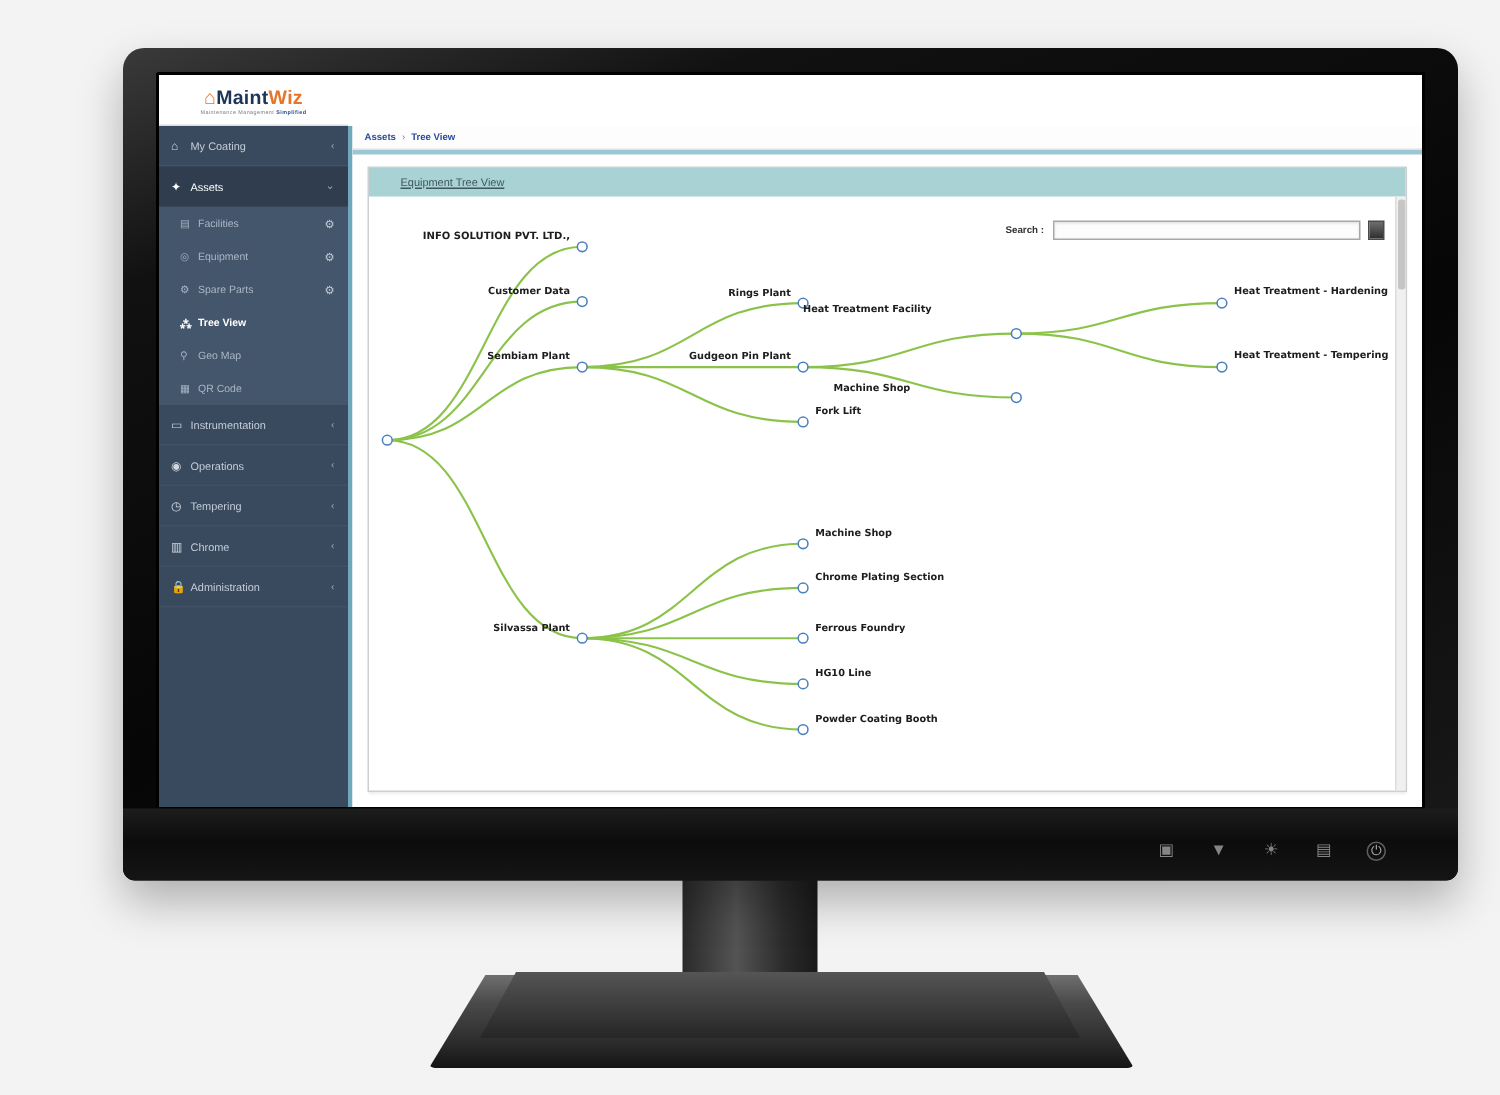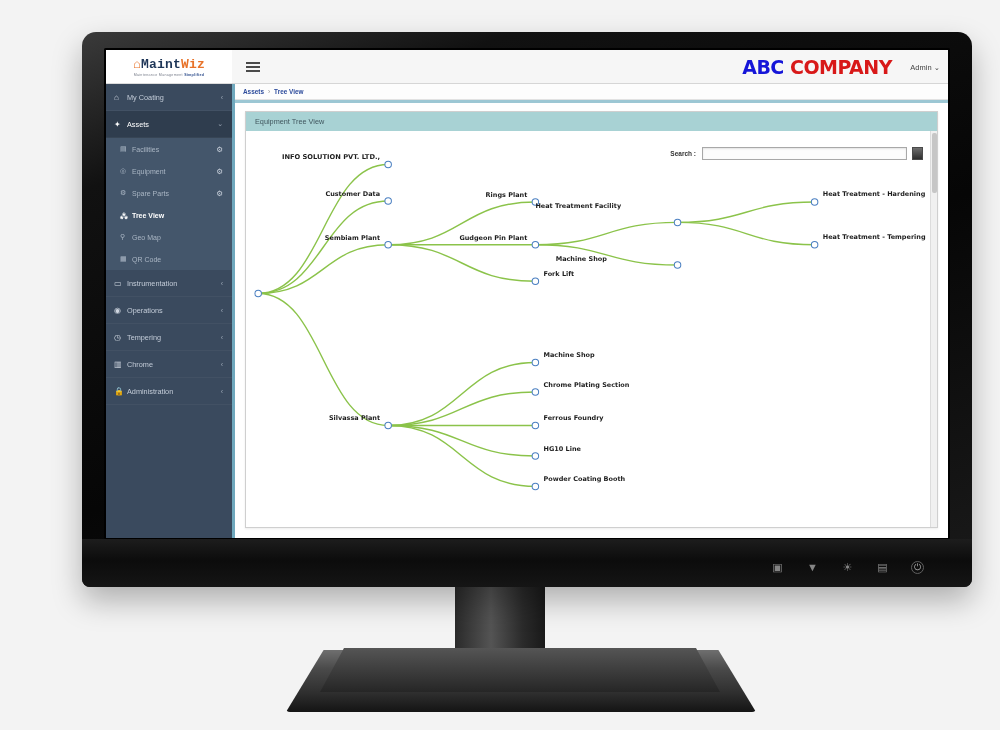--- a/index.html
+++ b/index.html
@@ -66,21 +66,21 @@
   }
 
   
   .app { position:absolute; inset:0; display:flex; flex-direction:column; background:#fff; }
 
   .app-top { display:flex; height:34px; flex:0 0 34px; }
   .logo-box {
     width:126px; background:#fff; border-bottom:1px solid #dcdcdc;
     display:flex; flex-direction:column; align-items:center; justify-content:center;
   }
-  .logo-line { font-size:13px; font-weight:bold; letter-spacing:.2px; white-space:nowrap;font-family:Liberation Mono, monospace; }
+  .logo-line { font-size:13px; font-weight:bold; letter-spacing:.2px; white-space:nowrap; }
   .logo-mark { color:#e8732a; font-size:13px; }
   .logo-maint { color:#1d3557; }
   .logo-wiz { color:#e8732a; }
   .logo-tag { font-size:3.6px; color:#7a7f8c; letter-spacing:.3px; margin-top:1px; white-space:nowrap;}
   .logo-tag b { color:#2a4a8a; }
 
   .topbar {
     flex:1; background:#f6f6f6; border-bottom:1px solid #d6d6d6;
     display:flex; align-items:center; padding:0 8px; position:relative;
   }
@@ -128,22 +128,22 @@
     height:16px; background:#fdfdfd; border-bottom:1px solid #e2e2e2;
     display:flex; align-items:center; gap:4px; padding-left:8px;
     font-size:6.4px; color:#2b4a9b; font-weight:bold;
   }
   .breadcrumb .sep { color:#8a8a8a; font-weight:normal; }
 
   .panel-wrap { flex:1; padding:8px 10px 10px 10px; background:#ffffff; min-height:0;
                 border-top:3px solid #9cc7d4; }
   .panel { height:100%; background:#fff; border:1px solid #cfcfcf; display:flex; flex-direction:column;
            box-shadow:0 1px 2px rgba(0,0,0,.08); }
-  .panel-head { height:19px; background:#a8d2d4; display:flex; align-items:center; padding-left:9px;
-                font-size:7.3px; color:#40565e; }
+  .panel-head { height:19px; background:#a8d2d4; display:flex; align-items:center; padding-left:21px;
+                font-size:7.3px; color:#40565e;text-decoration:underline; }
   .panel-body { flex:1; position:relative; overflow:hidden; }
 
   .search-row { position:absolute; right:14px; top:16px; display:flex; align-items:center; gap:6px; }
   .search-label { font-size:6.5px; font-weight:bold; color:#333; }
   .search-input {
     width:205px; height:13px; border:1px solid #a8a8a8; background:#fcfcfc;
     font-size:6.5px; padding:0 4px; color:#333; outline:none;
     box-shadow: inset 0 1px 2px rgba(0,0,0,.10);
   }
   .search-btn {
@@ -181,32 +181,20 @@
         <div class="app-top">
           <div class="logo-box">
             <div class="logo-line">
               <span class="logo-mark">⌂</span><span class="logo-maint">Maint</span><span class="logo-wiz">Wiz</span>
             </div>
             <div class="logo-tag">
               <span>Maintenance  Management  </span><b>Simplified</b>
             </div>
           </div>
 
-          <div class="topbar">
-            <div class="hamburger">
-                <i></i>
-                <i></i>
-                <i></i>
-              </div>
-            <div class="brand-company">
-              <span class="brand-abc">ABC</span>
-              <span class="brand-co">COMPANY</span>
-            </div>
-            <div class="admin-menu">Admin ⌄</div>
-          </div>
         </div>
 
         <div class="app-body">
 
           <div class="sidebar">
 
             <div class="side-item">
               <span class="ico">⌂</span>
               <span>My Coating</span>
               <span class="caret">‹</span>

